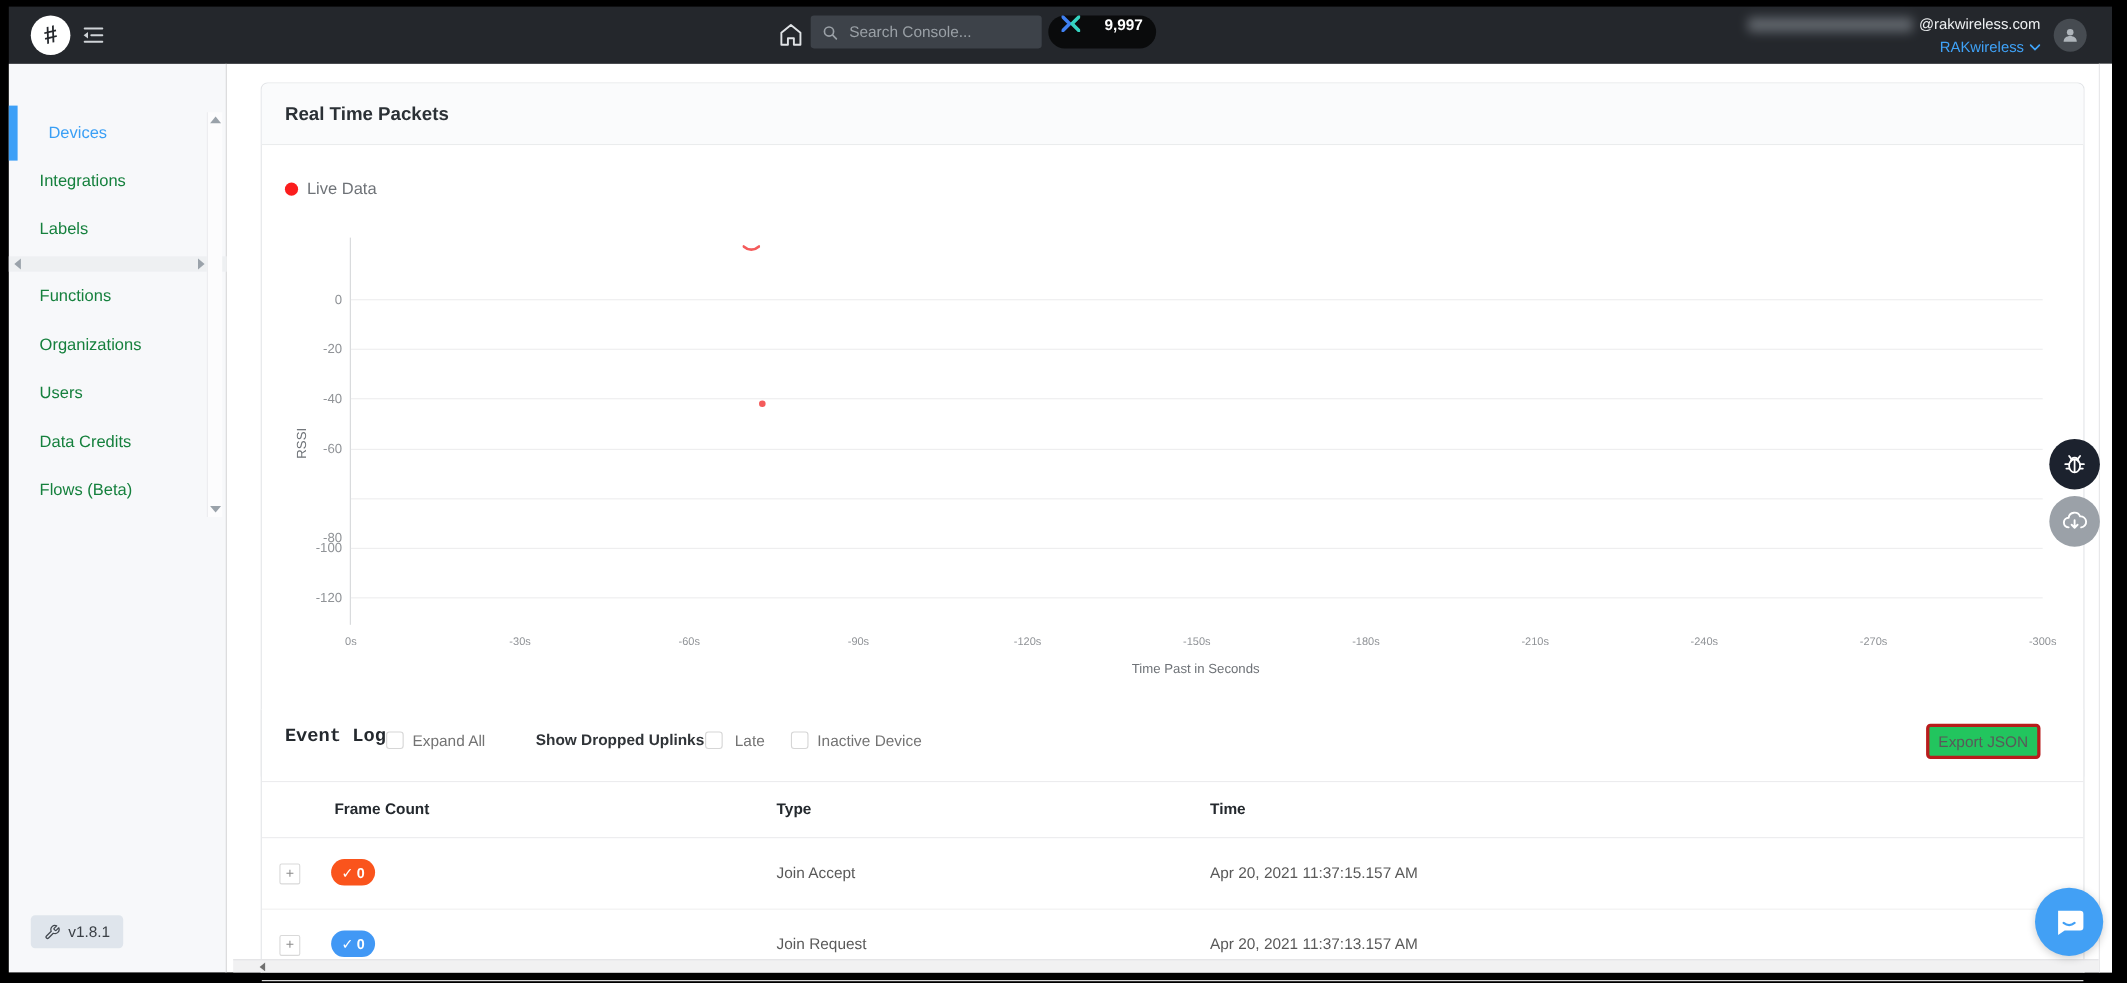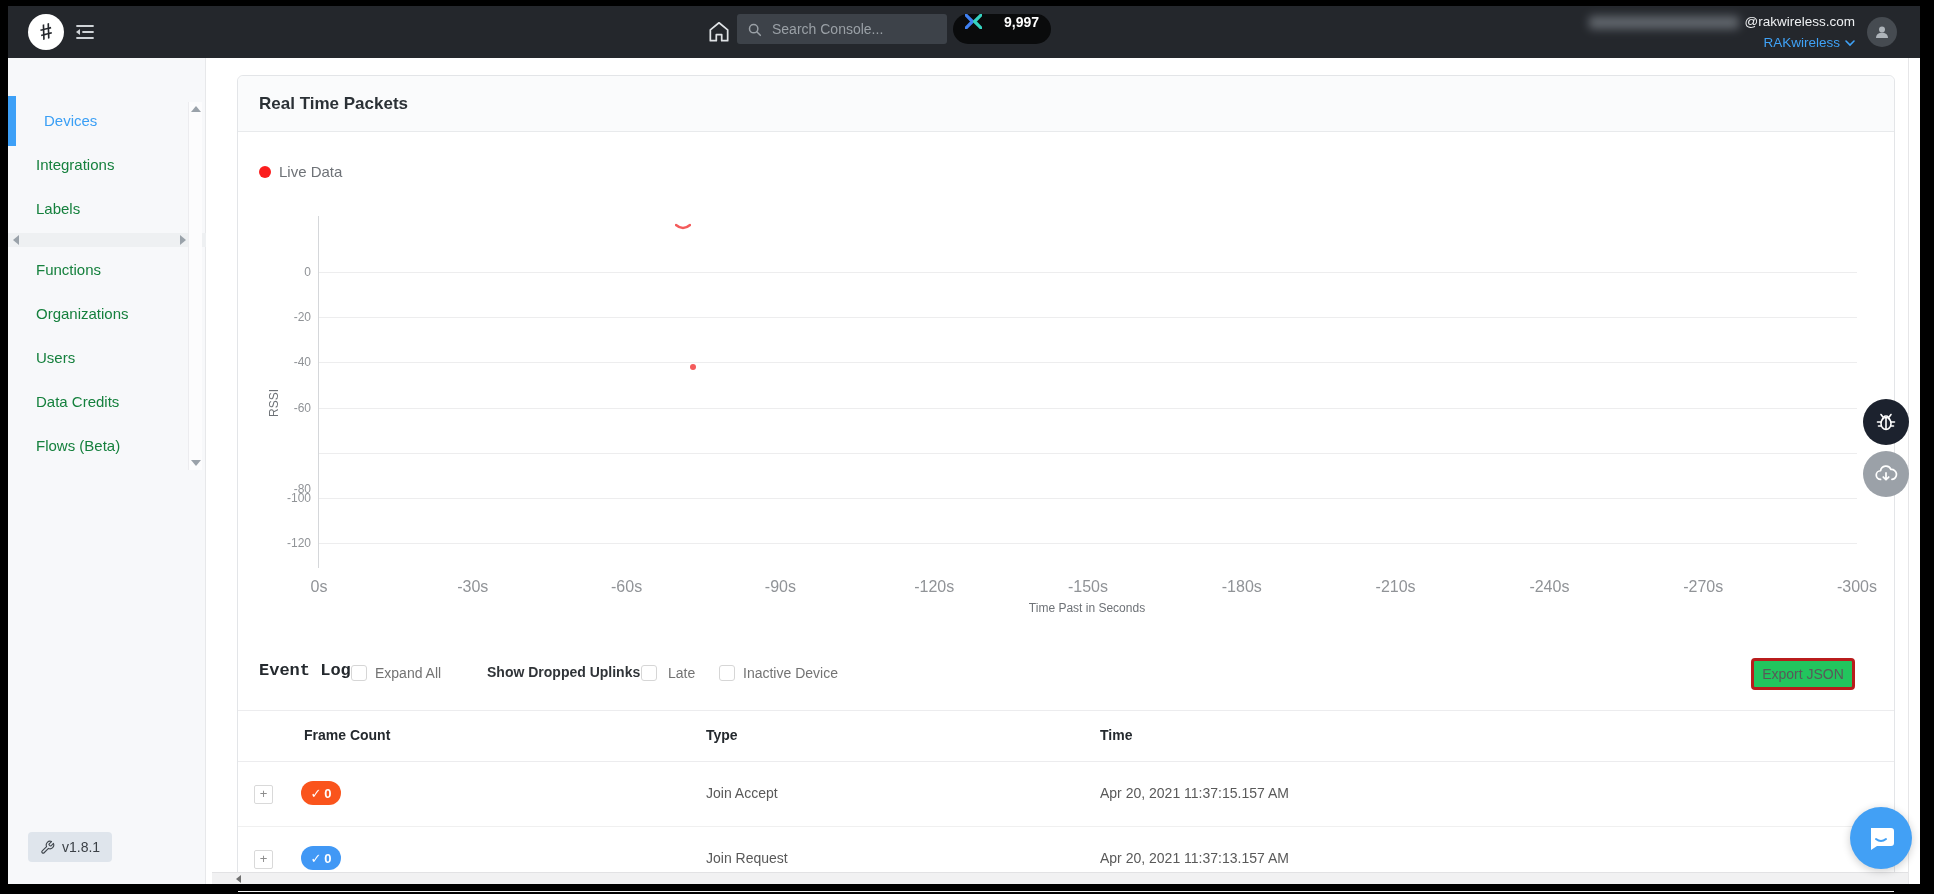--- a/index.html
+++ b/index.html
@@ -55,21 +55,21 @@
   #card-header{left:0;top:0;right:0;height:56px;background:#fafbfc;border-bottom:1px solid #e8eaec;
     border-radius:6px 6px 0 0;line-height:56px;padding-left:21px;font-size:17px;font-weight:600;
     color:#2b3136;box-sizing:border-box;}
   #legend{left:21px;top:87px;display:flex;align-items:center;gap:8px;}
   #legend .dot{width:12px;height:12px;border-radius:50%;background:#fb1d1d;}
   #legend .lbl{font-size:15px;color:#6e7277;}
   #plot{left:80px;top:140px;width:1538px;height:352px;border-left:1px solid #d5d7da;}
   .gridline{position:absolute;left:0;width:1538px;height:1px;background:#ededee;}
   .ytick{position:absolute;width:40px;left:-48px;text-align:right;font-size:12px;color:#909397;}
   .xtick{position:absolute;width:64px;margin-left:-32px;text-align:center;top:362px;
-    font-size:16px;color:#909397;}
+    font-size:10px;color:#909397;}
   #rssi-label{left:22px;top:320px;font-size:12px;color:#6e7277;transform:rotate(-90deg);}
   #time-label{left:749px;top:525px;width:200px;text-align:center;font-size:12px;color:#6e7277;}
   .pt-dot{position:absolute;width:6px;height:6px;border-radius:50%;background:#f45b5b;}
   .pt-dash{position:absolute;width:16px;height:9px;}
   
   #event-panel{left:31px;top:587px;width:1658px;height:239px;background:#fff;
     border-left:1px solid #e3e5e8;border-right:1px solid #e3e5e8;box-sizing:border-box;}
   #ev-title{left:21px;top:16px;font-size:17px;font-weight:600;color:#24292e;font-family:Liberation Mono, monospace;}
   .cb{position:absolute;width:16px;height:16px;border:1.5px solid #d6d6d6;border-radius:3px;
     background:#fff;box-sizing:border-box;cursor:pointer;}

